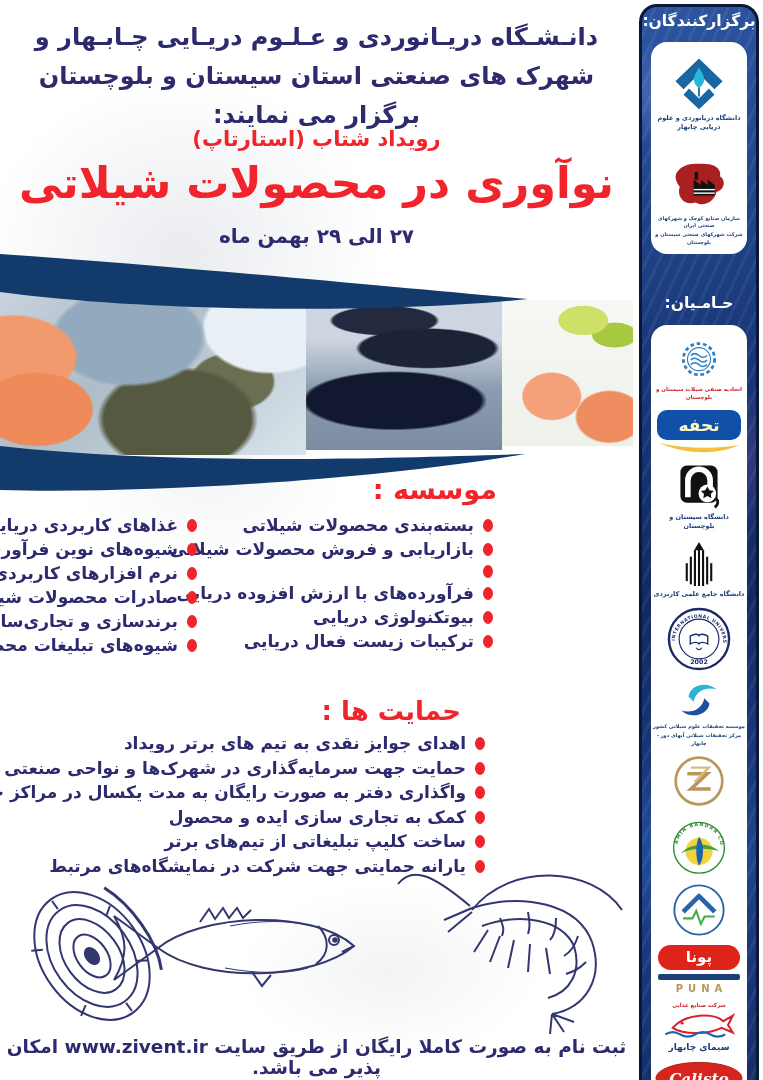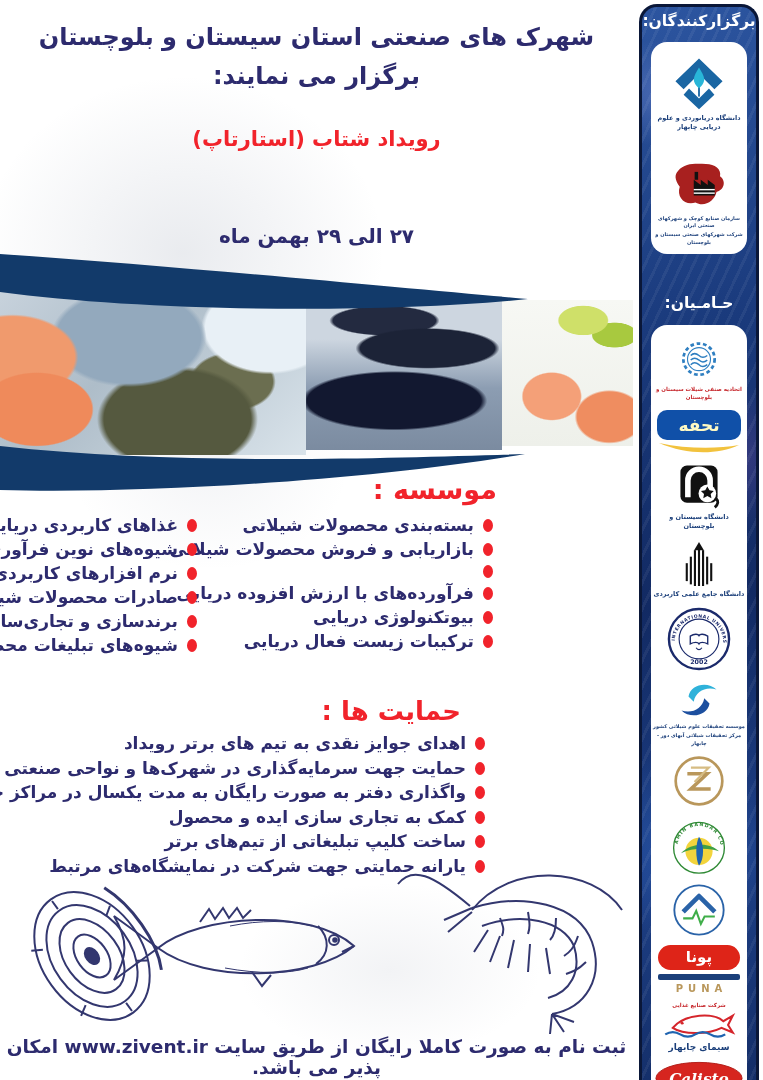--- a/index.html
+++ b/index.html
@@ -114,23 +114,25 @@
 </head>
 <body>
 
 <div class="wm wm1"></div>
 <div class="wm wm2"></div>
 <div class="wm wm3"></div>
 
 <div class="main">
 
   <div class="abs intro">
+    <div>دانـشـگاه دریـانوردی و عـلـوم دریـایی چـابـهار و</div>
     <div>شهرک های صنعتی استان سیستان و بلوچستان برگزار می نمایند:</div>
   </div>
   <div class="abs event-kind">رویداد شتاب (استارتاپ)</div>
+  <div class="abs event-title">نوآوری در محصولات شیلاتی</div>
   <div class="abs event-date">۲۷ الی ۲۹ بهمن ماه</div>
 
   <div class="photo photo-left"></div>
   <div class="photo photo-mid"></div>
   <div class="photo photo-right"></div>
   <svg class="swoosh swoosh-top" viewBox="0 0 633 60">
     <path d="M0,2 C200,16 400,36 528,47 C380,62 150,60 0,40 Z" fill="#123a6a"></path>
   </svg>
   <svg class="swoosh swoosh-bottom" viewBox="0 0 633 58">
     <path d="M0,6 C180,26 390,18 525,14 C370,40 150,54 0,50 Z" fill="#123a6a"></path>

